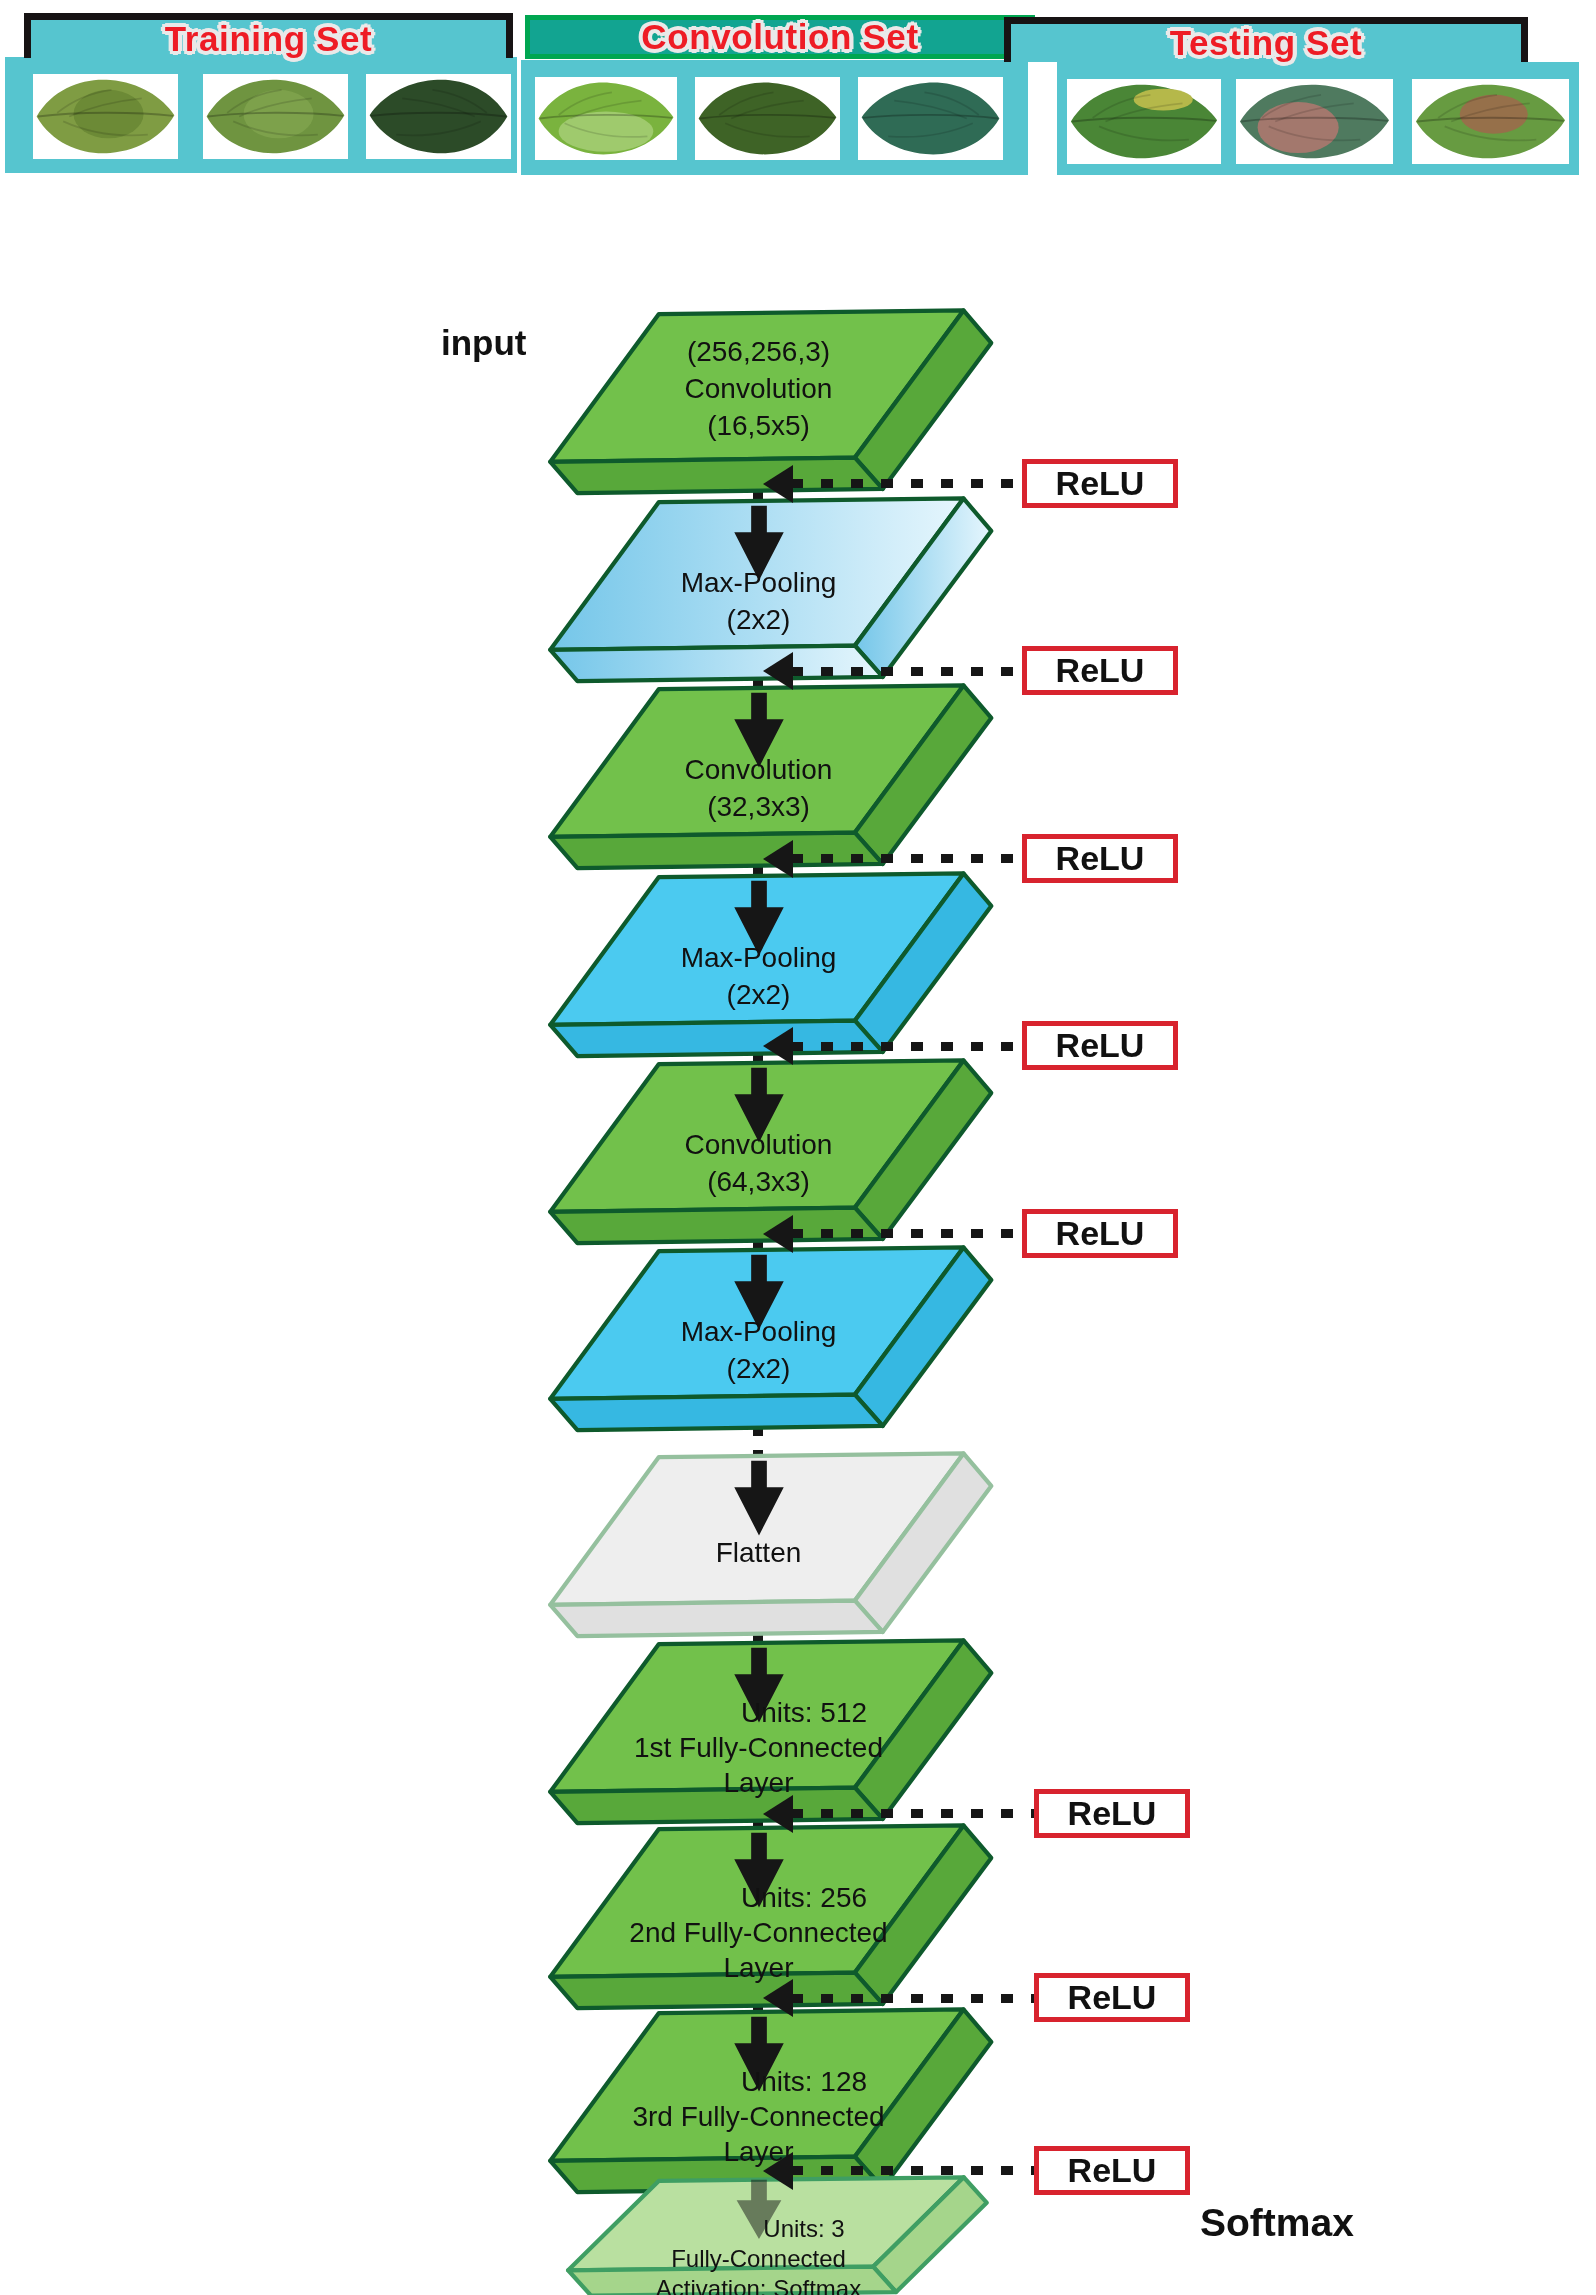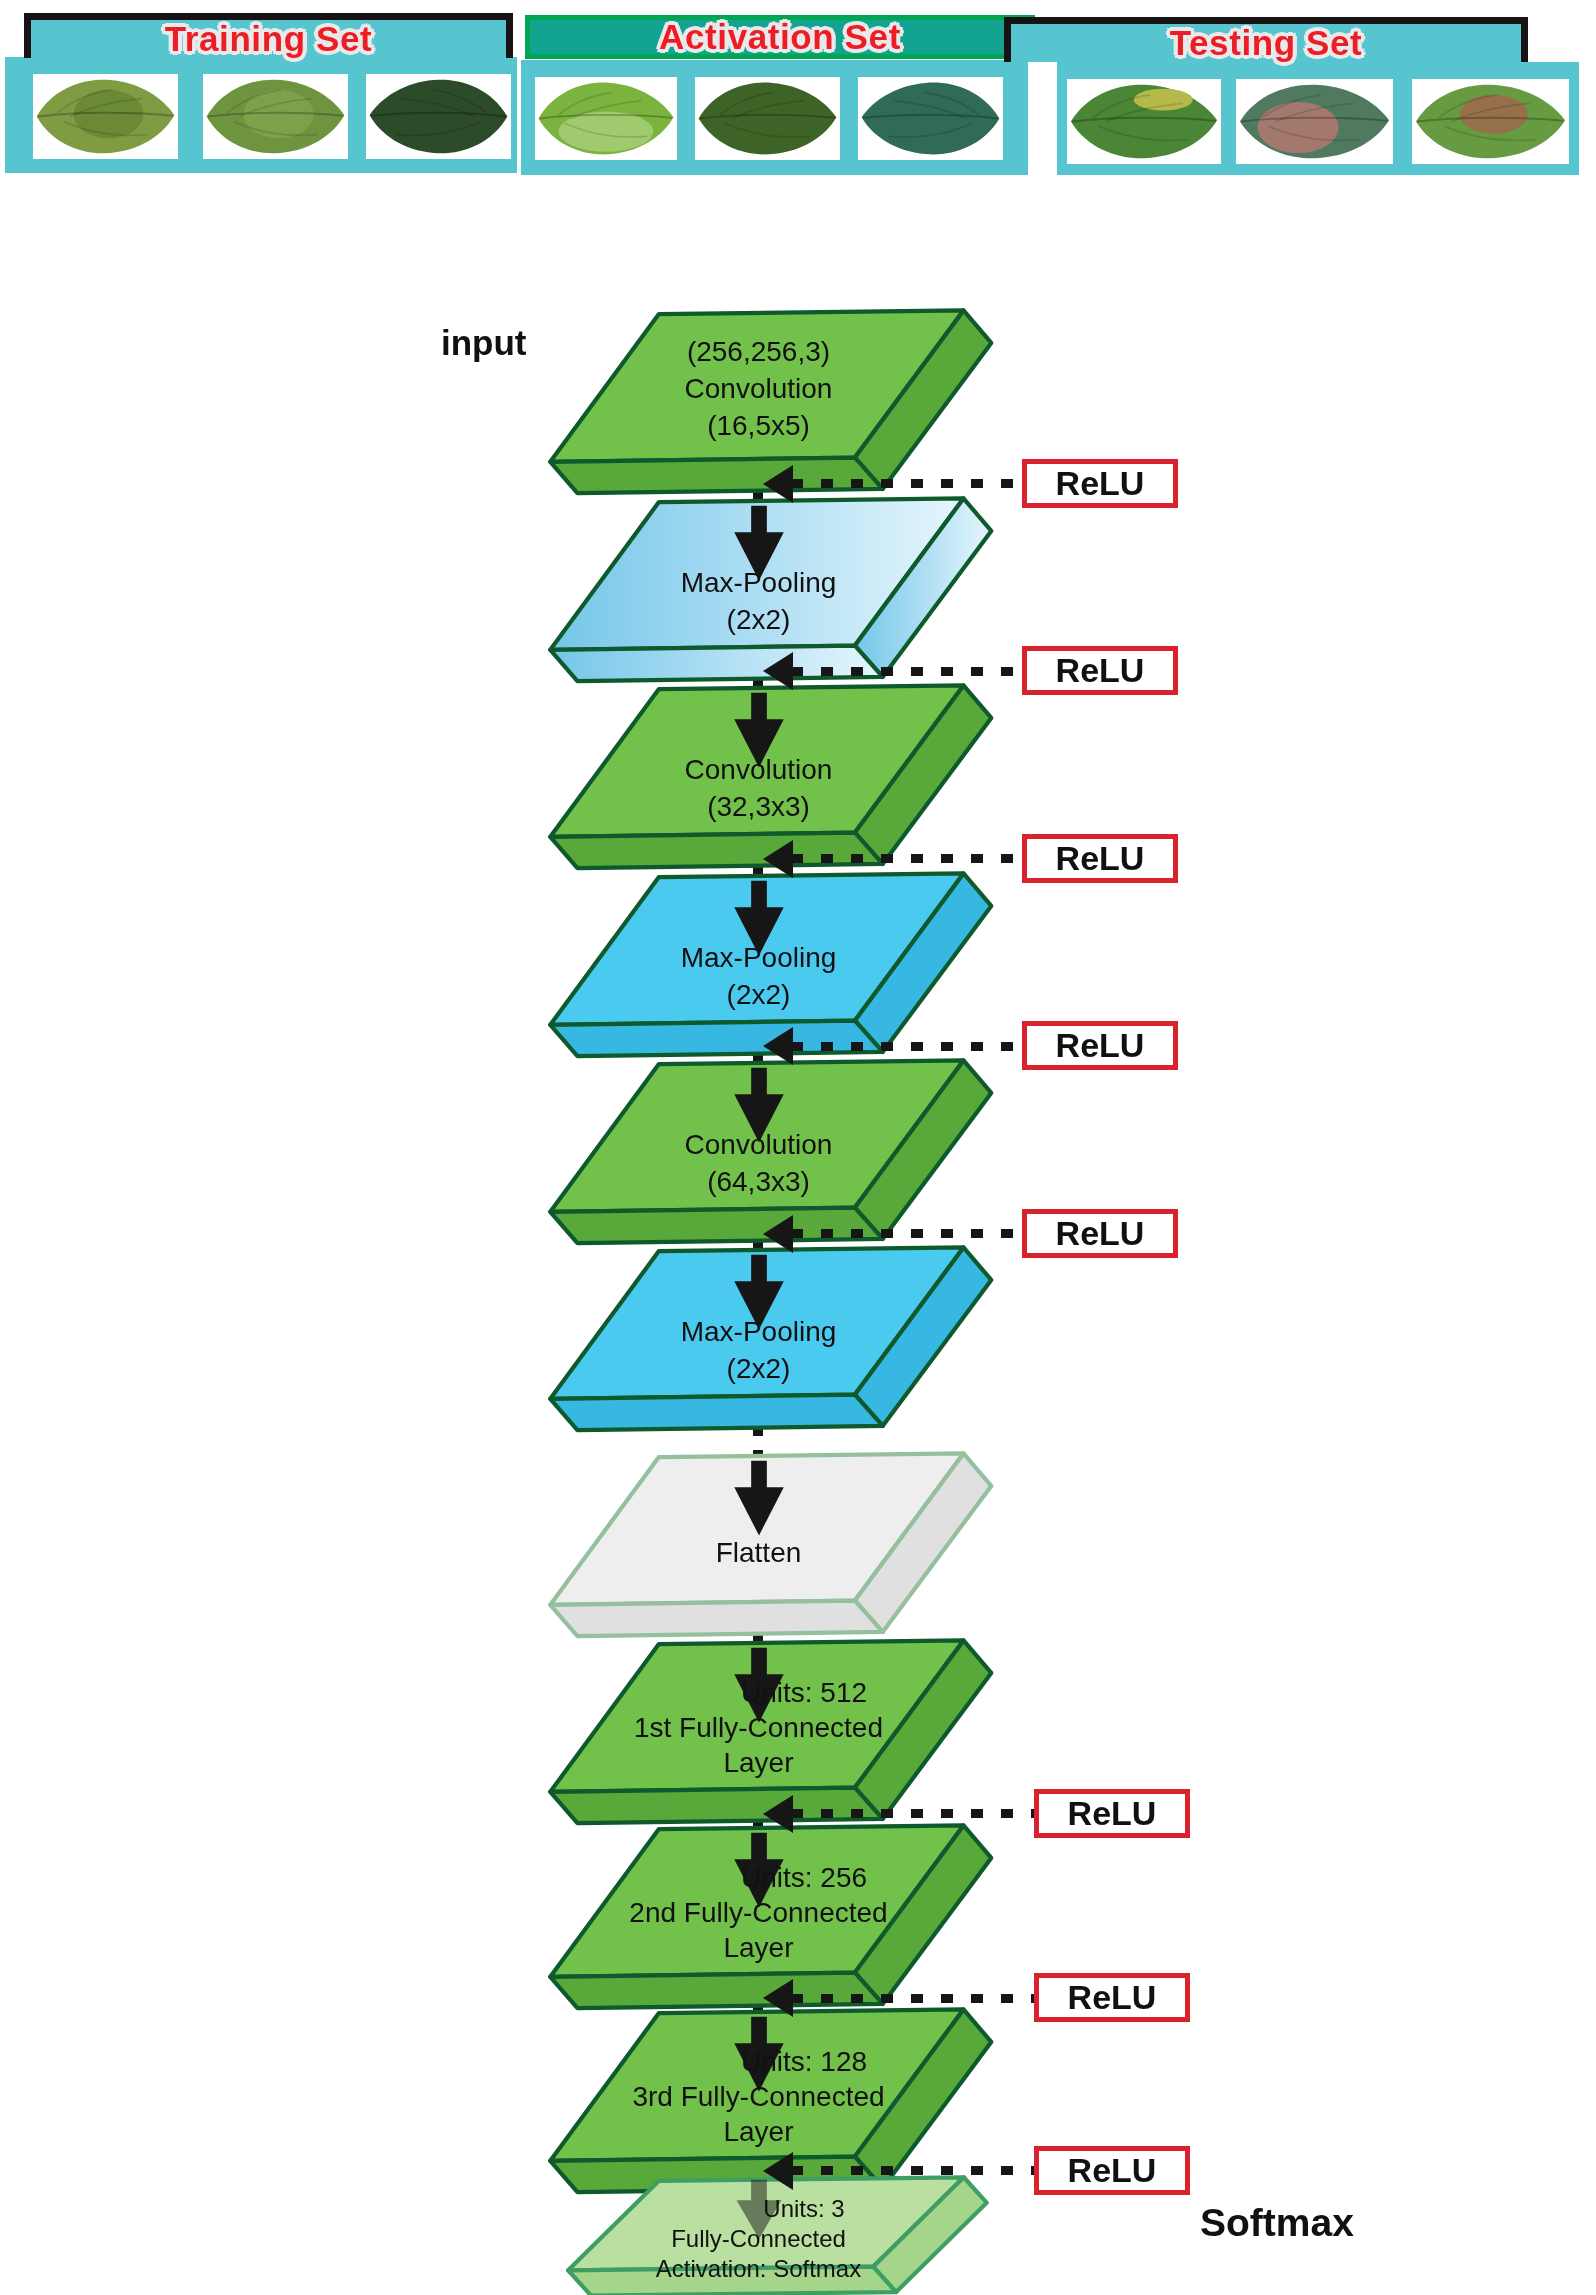--- a/index.html
+++ b/index.html
@@ -23,21 +23,21 @@
   .leafbox{position:absolute;background:#ffffff;}
   .leafbox svg{width:100%;height:100%;display:block;}
   .flip svg{transform:scaleX(-1);}
 
   
   .slab{position:absolute;width:459px;}
   .slab svg{display:block;overflow:visible;}
   .slab polygon{stroke-width:7;stroke-linejoin:round;}
   .slab-text{position:absolute;left:35px;width:353px;text-align:center;
      font-weight:normal;font-size:28px;line-height:37px;color:var(--text-black);}
-  .slab-text .offset{padding-left:91px;}
+  .slab-text .offset{padding-left:91px;margin-top:20px;}
   .slab-text.small{font-size:24px;line-height:30px;}
   .down-arrow{fill:#161616;}
   .faded{opacity:.5;}
 
   .vdash{position:absolute;width:10.3px;
      background:repeating-linear-gradient(180deg,var(--dash-black) 0 15.7px,transparent 15.7px 30px);}
   .hline{position:absolute;height:9px;
      background:repeating-linear-gradient(90deg,var(--dash-black) 0 12px,transparent 12px 30px);}
   .arrow-left{position:absolute;width:0;height:0;
      border-top:19px solid transparent;border-bottom:19px solid transparent;
@@ -52,21 +52,21 @@
 <body>
 
 <div class="strip" style="left:4.8px;top:57px;width:512px;height:116px"></div>
 <div class="strip" style="left:521px;top:60px;width:507px;height:115px"></div>
 <div class="strip" style="left:1057px;top:62px;width:522px;height:113px"></div>
 
 <div class="hdr teal" style="left:24px;top:13.3px;width:475px;height:38px">
   <span class="banner-title">Training Set</span>
 </div>
 <div class="hdr green" style="left:525px;top:15px;width:500px;height:34px">
-  <span class="banner-title">Activation Set</span>
+  <span class="banner-title">Convolution Set</span>
 </div>
 <div class="hdr teal" style="left:1004px;top:17px;width:510px;height:38px">
   <span class="banner-title">Testing Set</span>
 </div>
 
 <div class="leafbox" style="left:33px;top:74px;width:145px;height:85px">
   <svg viewBox="0 0 240 140" preserveAspectRatio="none">
     <path d="M6,70 C34,22 86,6 128,10 C176,14 214,38 234,68 C216,100 178,126 128,130 C86,134 34,118 6,70 Z" fill="#7f9c43"></path>
     <ellipse cx="125" cy="66" rx="58" ry="40" fill="#6c8a36"></ellipse>
     <path d="M8,70 C70,62 170,62 232,69" stroke="#00000040" stroke-width="3" fill="none"></path>

